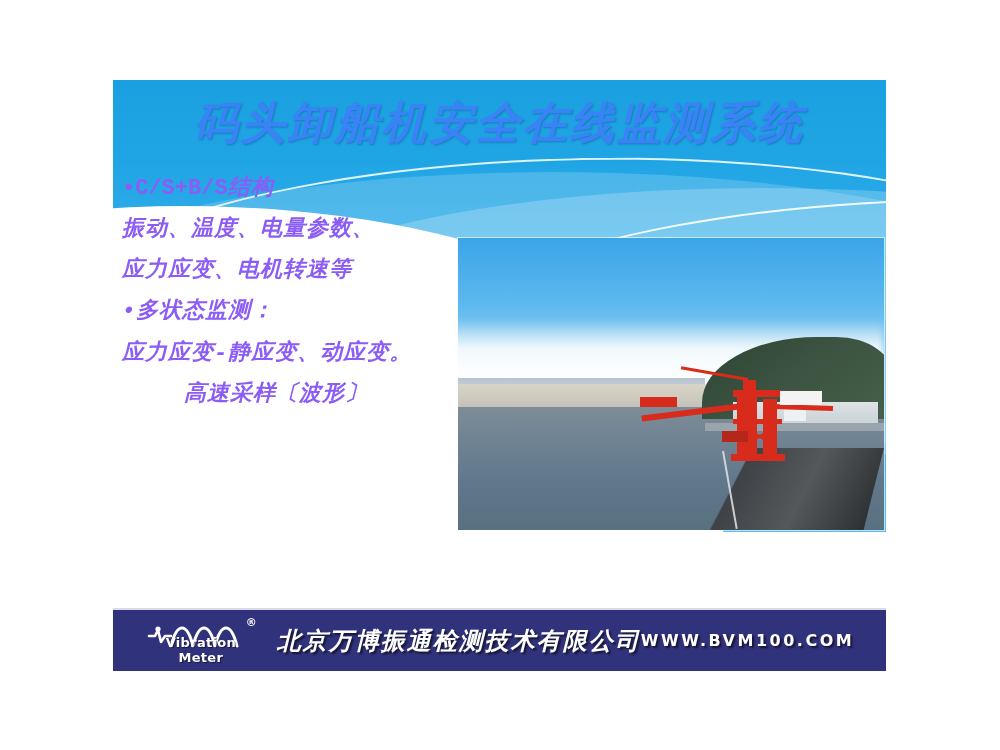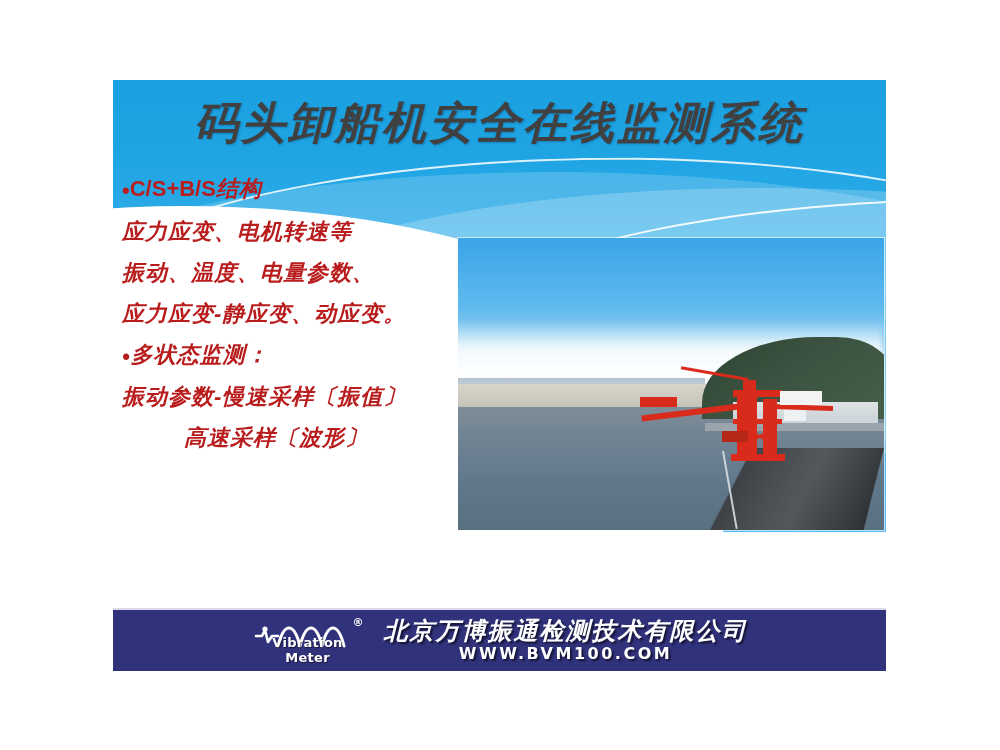--- a/index.html
+++ b/index.html
@@ -117,39 +117,39 @@
     background: #ffffff;
   }
 
   
   #title {
     position: absolute;
     left: 113px;
     top: 97px;
     width: 773px;
     text-align: center;
-    color: #404040;
+    color: #3b82f6;
     font-family: "DejaVu Sans", "Liberation Sans", sans-serif;
     font-size: 44px;
     font-weight: bold;
     font-style: italic;
     letter-spacing: 3px;
     line-height: 52px;
     text-shadow: 1px 1px 2px rgba(0,60,110,0.35);
     white-space: nowrap;
   }
 
   
   #body-text {
     position: absolute;
     left: 122px;
     top: 168px;
     width: 340px;
-    color: #b91c1c;
-    font-family: Liberation Sans, sans-serif;
+    color: #8b5cf6;
+    font-family: Liberation Mono, monospace;
   }
   .line {
     font-size: 22px;
     font-weight: bold;
     font-style: italic;
     line-height: 41px;
     white-space: nowrap;
     letter-spacing: 1px;
   }
   .line.latin {
@@ -362,21 +362,21 @@
     color: #ffffff;
     font-size: 13px;
     font-weight: bold;
     letter-spacing: 0.3px;
     font-family: "DejaVu Sans", "Liberation Sans", sans-serif;
     text-shadow: 1px 1px 1px rgba(0,0,0,0.55);
   }
   
   #company-block {
     display: flex;
-    flex-direction: column;
+    flex-direction: row;
     align-items: center;
     justify-content: center;
     flex: none;
   }
   #company-name {
     color: #ffffff;
     font-size: 24px;
     font-weight: bold;
     font-style: italic;
     letter-spacing: 2px;
@@ -415,39 +415,36 @@
   <div id="title">码头卸船机安全在线监测系统</div>
 
   <div id="body-text">
 
     <div class="line latin">
       <span class="bullet-dot">•</span><span>C/S+B/S</span><span class="zh">结构</span>
     </div>
 
 
     <div class="line">
+      <span>振动、温度、电量参数、</span>
+    </div>
+
+    <div class="line">
       <span>应力应变、电机转速等</span>
     </div>
 
+
     <div class="line">
-      <span>振动、温度、电量参数、</span>
-    </div>
-
+      <span class="bullet-dot">•</span><span>多状态监测：</span>
+    </div>
 
     <div class="line">
       <span>应力应变-静应变、动应变。</span>
     </div>
 
-    <div class="line">
-      <span class="bullet-dot">•</span><span>多状态监测：</span>
-    </div>
-
-    <div class="line">
-      <span>振动参数-慢速采样〔振值〕</span>
-    </div>
 
     <div class="line indent">
       <span>高速采样〔波形〕</span>
     </div>
 
   </div>
 
   <div id="photo">
     <div id="photo-sky"></div>
     <div id="cloud-band"></div>

